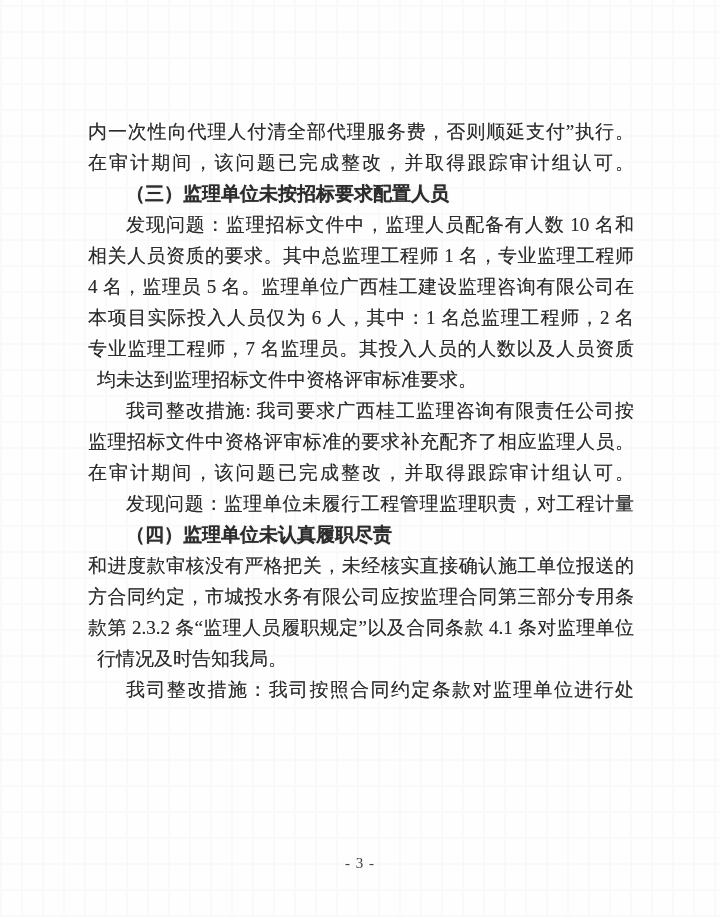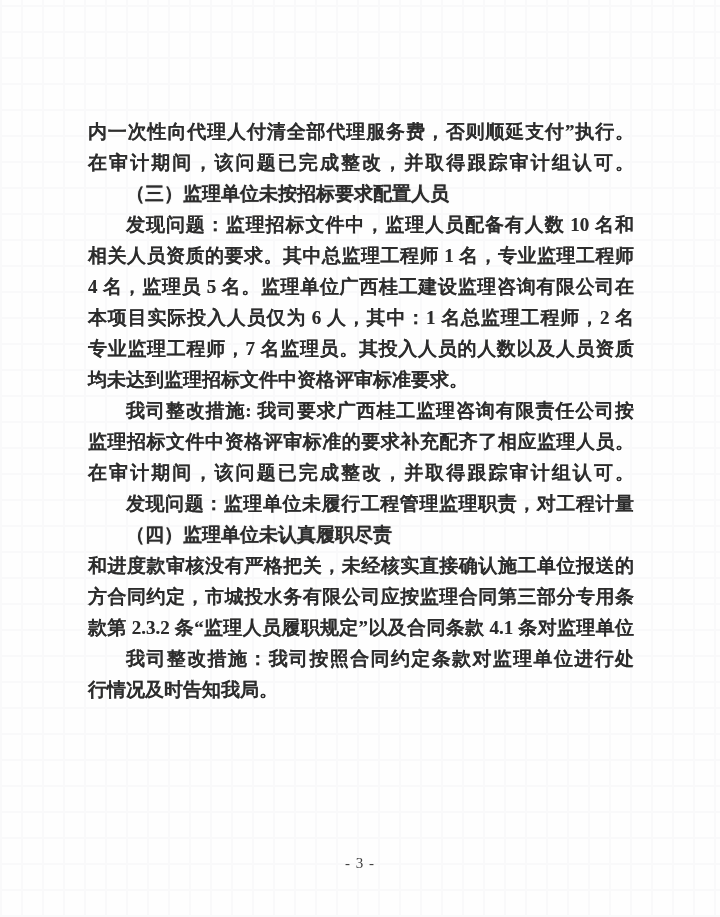--- a/index.html
+++ b/index.html
@@ -30,40 +30,40 @@
     left: 88px;
     top: 116px;
     width: 546px;
     color: #2c2c2c;
     font-size: 19px;
     line-height: 31px;
     text-shadow: 0 0 0.6px rgba(44,44,44,0.55);
   }
   .line {
     min-height: 31px;
-    font-weight: bold;
   }
   .line.justify,
   .line.indent-justify {
     text-align: justify;
     text-align-last: justify;
   }
   .line.indent-justify,
   .line.heading {
     text-indent: 2em;
   }
   .line.heading {
     font-weight: 700;
     text-align: center;
     text-align-last: left;
     text-shadow: 0 0 0.8px rgba(30,30,30,0.7);
   }
   .line.left {
     text-align: right;
     text-align-last: left;
+    margin-left: 9px;
   }
   .page-number {
     position: absolute;
     left: 0;
     right: 0;
     top: 855px;
     text-align: center;
     font-size: 15px;
     letter-spacing: 1px;
     color: #3d3d3d;
@@ -87,18 +87,18 @@
       <div class="line justify">专业监理工程师，7 名监理员。其投入人员的人数以及人员资质</div>
       <div class="line left">均未达到监理招标文件中资格评审标准要求。</div>
       <div class="line indent-justify">我司整改措施: 我司要求广西桂工监理咨询有限责任公司按</div>
       <div class="line justify">监理招标文件中资格评审标准的要求补充配齐了相应监理人员。</div>
       <div class="line justify">在审计期间，该问题已完成整改，并取得跟踪审计组认可。</div>
       <div class="line indent-justify">发现问题：监理单位未履行工程管理监理职责，对工程计量</div>
       <div class="line heading">（四）监理单位未认真履职尽责</div>
       <div class="line justify">和进度款审核没有严格把关，未经核实直接确认施工单位报送的</div>
       <div class="line justify">方合同约定，市城投水务有限公司应按监理合同第三部分专用条</div>
       <div class="line justify">款第 2.3.2 条“监理人员履职规定”以及合同条款 4.1 条对监理单位</div>
+      <div class="line left">行情况及时告知我局。</div>
       <div class="line indent-justify">我司整改措施：我司按照合同约定条款对监理单位进行处</div>
-      <div class="line left">行情况及时告知我局。</div>
     </div>
 
   <div class="page-number">- 3 -</div>
 </div>
 
 </body></html>

